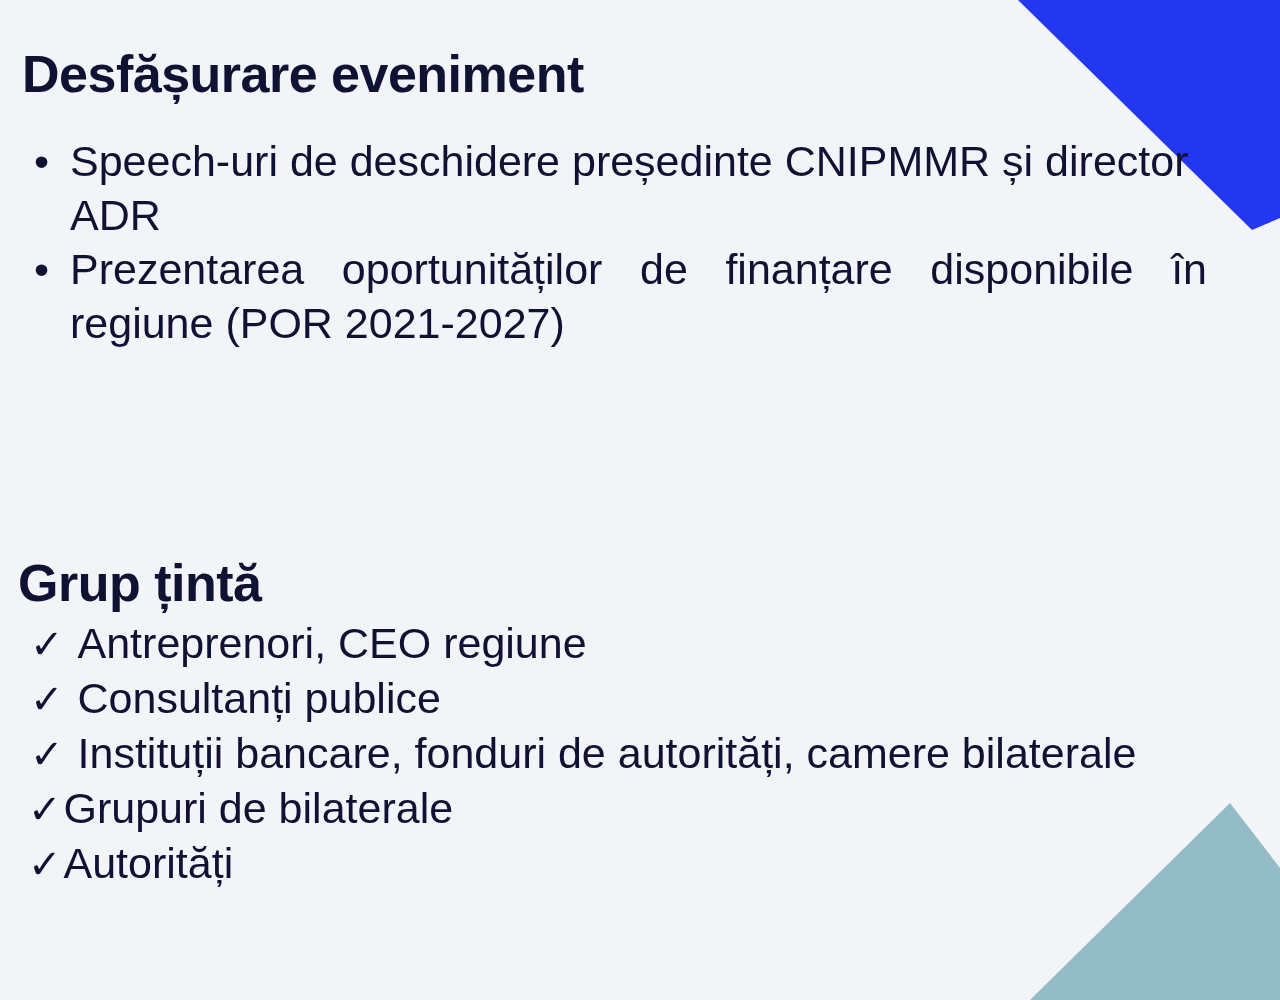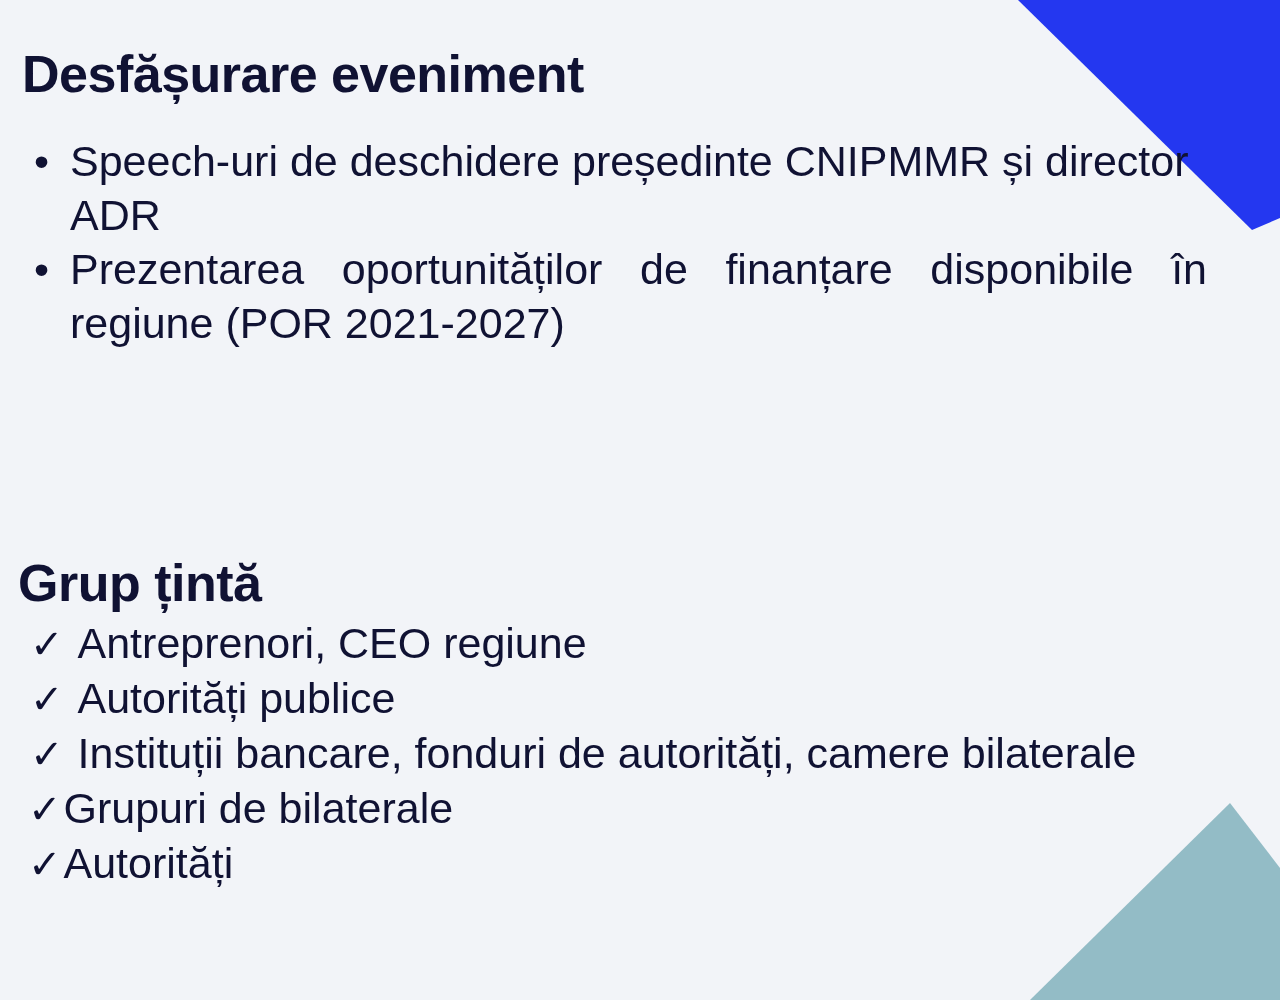--- a/index.html
+++ b/index.html
@@ -137,21 +137,21 @@
     </li>
   </ul>
 
   <h1 id="title-audience" class="section-title">Grup țintă</h1>
 
   <ul class="check-list">
     <li class="check-item gap-wide">
       <span class="check-mark">✓</span><span>Antreprenori, CEO regiune</span>
     </li>
     <li class="check-item gap-wide">
-      <span class="check-mark">✓</span><span>Autorități publice</span>
+      <span class="check-mark">✓</span><span>Consultanți publice</span>
     </li>
     <li class="check-item gap-wide wrap">
       <span class="check-mark">✓</span><span>Instituții bancare, fonduri de autorități, camere bilaterale</span>
     </li>
     <li class="check-item gap-tight">
       <span class="check-mark">✓</span><span>Grupuri de bilaterale</span>
     </li>
     <li class="check-item gap-tight">
       <span class="check-mark">✓</span><span>Autorități</span>
     </li>

